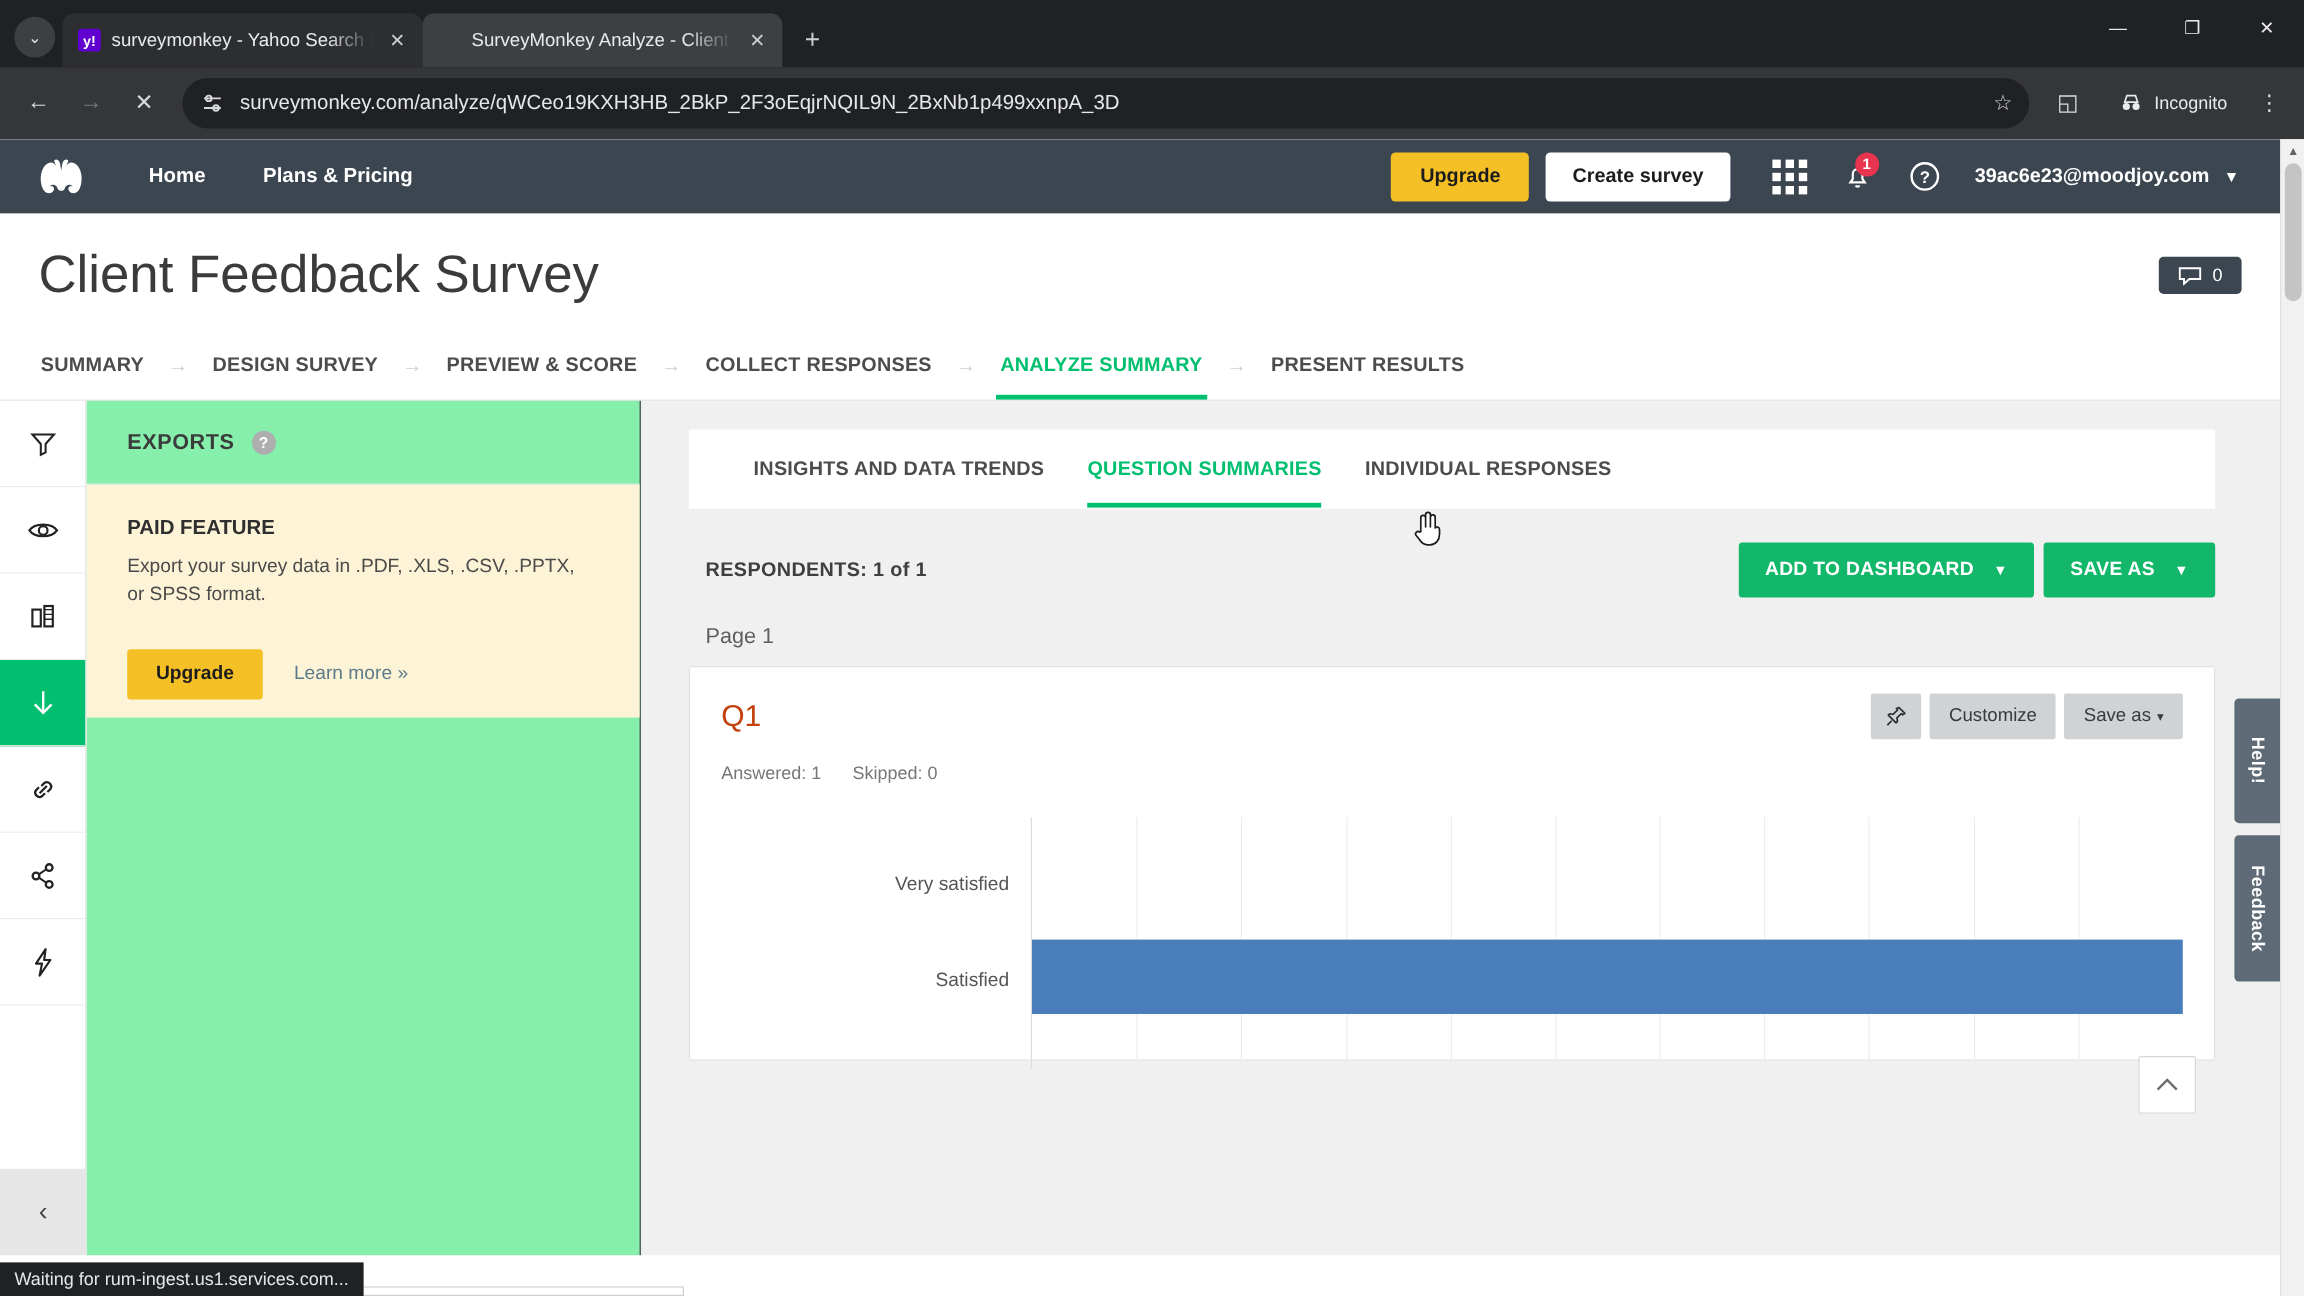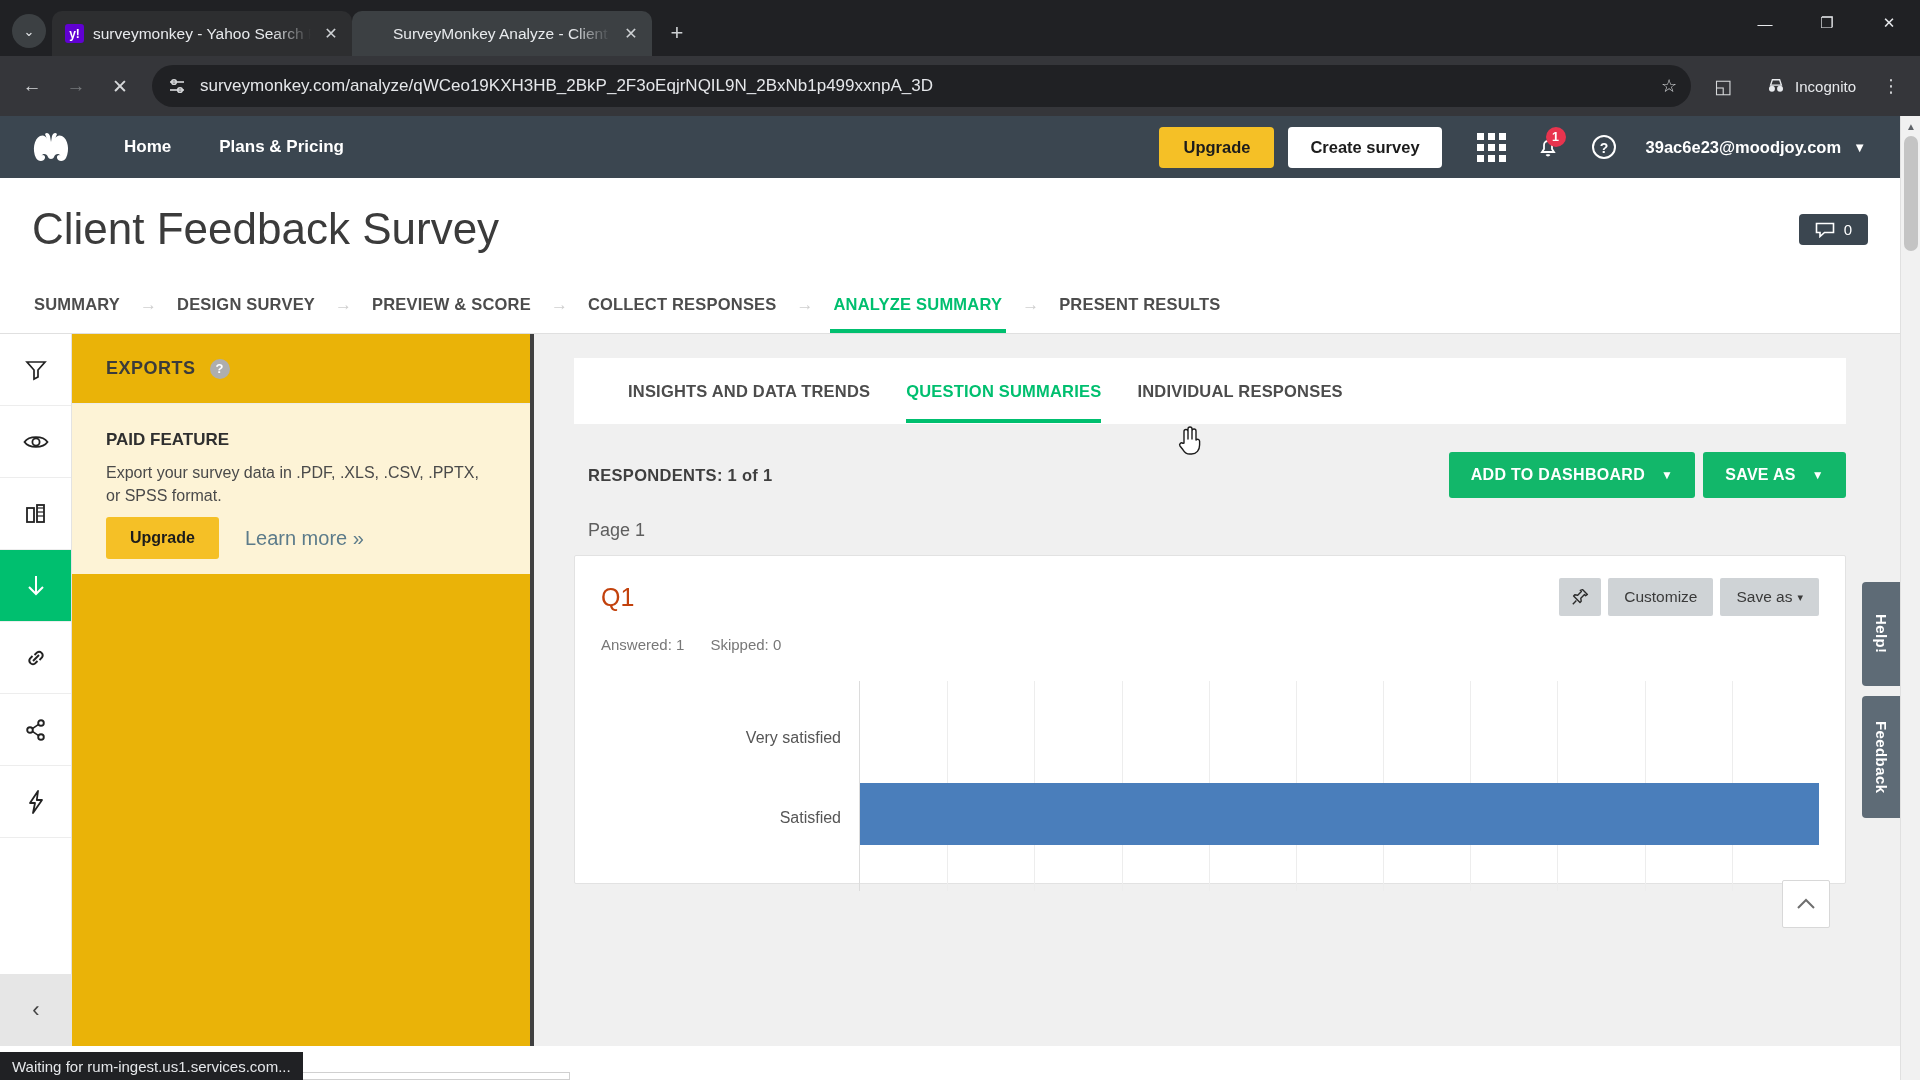--- a/index.html
+++ b/index.html
@@ -145,40 +145,40 @@
     border-bottom: 1px solid #ededed; color: #222;
   }
   .rail-item.active { background:#00bf6f; color:#fff; }
   .rail-collapse {
     position: absolute; bottom: 0; left: 0; width: 72px; height: 72px;
     background: #e6e6e6; display:flex; align-items:center; justify-content:center;
     color:#444; font-size: 22px;
   }
 
   .exports-panel {
-    width: 462px; background: #eab308; border-right: 4px solid #404040; flex:none;
+    width: 462px; background: #86efac; border-right: 1px solid #404040; flex:none;
   }
   .exports-head {
     height: 70px; display:flex; align-items:center; gap: 14px; padding: 0 34px;
     border-bottom: 1px solid #ececec;
   }
   .exports-head .t { font-size: 18px; font-weight: bold; color: #3b3b3b; letter-spacing: .5px; }
   .q-circle {
     width: 20px; height: 20px; border-radius: 10px; background: #aeaeae; color: #fff;
     font-size: 13px; font-weight: bold; display:flex;align-items:center;justify-content:center;
   }
   .paid-box { background: #fdf3d6; padding: 26px 34px 15px 34px; }
   .paid-title { font-size: 17px; font-weight: bold; color: #2f2f2f; margin-bottom: 11px; }
-  .paid-desc { font-size: 16px; color: #4a4a4a; line-height: 1.45; margin-bottom: 10px; max-width: 380px;}
+  .paid-desc { font-size: 16px; color: #4a4a4a; line-height: 1.45; margin-bottom: 34px; max-width: 380px;}
   .paid-actions { display:flex; align-items:center; gap: 26px; }
   .paid-upgrade {
     background:#f5c026; color:#1c1c1c; font-size: 16px; font-weight: bold;
     border:none; padding: 12px 24px; border-radius: 3px;
   }
-  .learn-more { color: #5c7b8a; font-size: 20px; }
+  .learn-more { color: #5c7b8a; font-size: 16px; }
 
   
   .results-col { flex: 1; position: relative; padding: 24px 54px 0 40px; min-width: 0; }
   .results-tabs {
     background: #fff; height: 66px; display: flex; align-items: center;
     padding: 0 36px; gap: 0;
   }
   .rtab {
     font-size: 16.5px; font-weight: bold; color: #4c4c4c; padding: 22px 18px;
     position: relative; letter-spacing: .2px;

